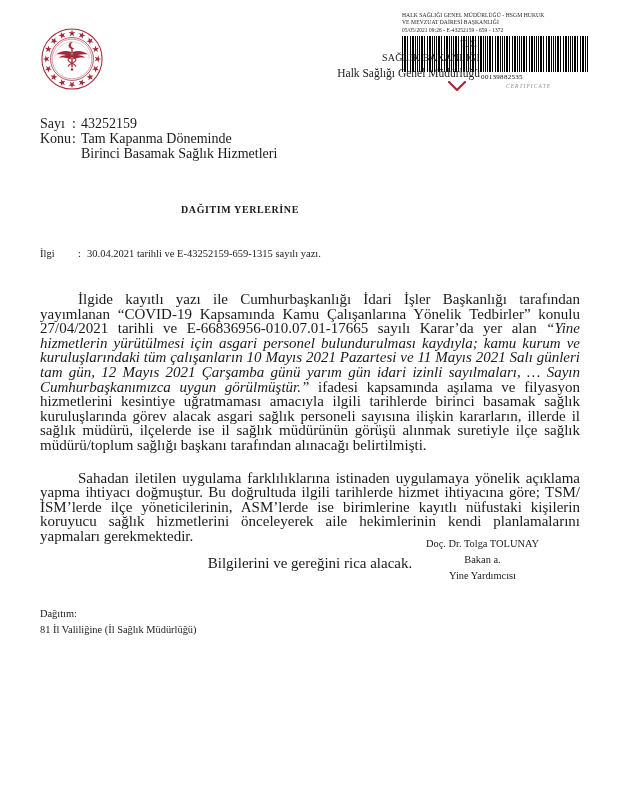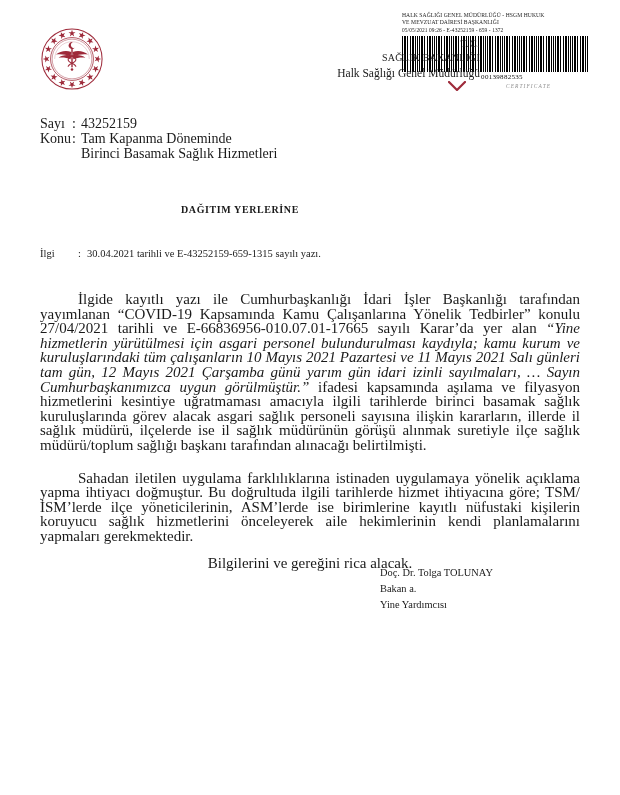--- a/index.html
+++ b/index.html
@@ -186,22 +186,23 @@
   .center-line {
     text-align: center !important;
     text-indent: 0 !important;
     margin-top: 12px !important;
   }
 
   
   .signature {
     position: absolute;
     left: 380px;
-    top: 565px;
+    top: 536px;
     width: 205px;
+    text-align: center;
     font-size: 10.4px;
     line-height: 16px;
   }
 
   
   .distribution {
     position: absolute;
     left: 40px;
     top: 606px;
     font-size: 10.4px;
@@ -308,14 +309,18 @@
     <p>Sahadan iletilen uygulama farklılıklarına istinaden uygulamaya yönelik açıklama yapma ihtiyacı doğmuştur. Bu doğrultuda ilgili tarihlerde hizmet ihtiyacına göre; TSM/İSM’lerde ilçe yöneticilerinin, ASM’lerde ise birimlerine kayıtlı nüfustaki kişilerin koruyucu sağlık hizmetlerini önceleyerek aile hekimlerinin kendi planlamalarını yapmaları gerekmektedir.</p>
     <p class="center-line">Bilgilerini ve gereğini rica alacak.</p>
   </div>
 
   <div class="signature">
     <div>Doç. Dr. Tolga TOLUNAY</div>
     <div>Bakan a.</div>
     <div>Yine Yardımcısı</div>
   </div>
 
+  <div class="distribution">
+    <div>Dağıtım:</div>
+    <div>81 İl Valiliğine (İl Sağlık Müdürlüğü)</div>
+  </div>
 
 </div>
 
 </body></html>

